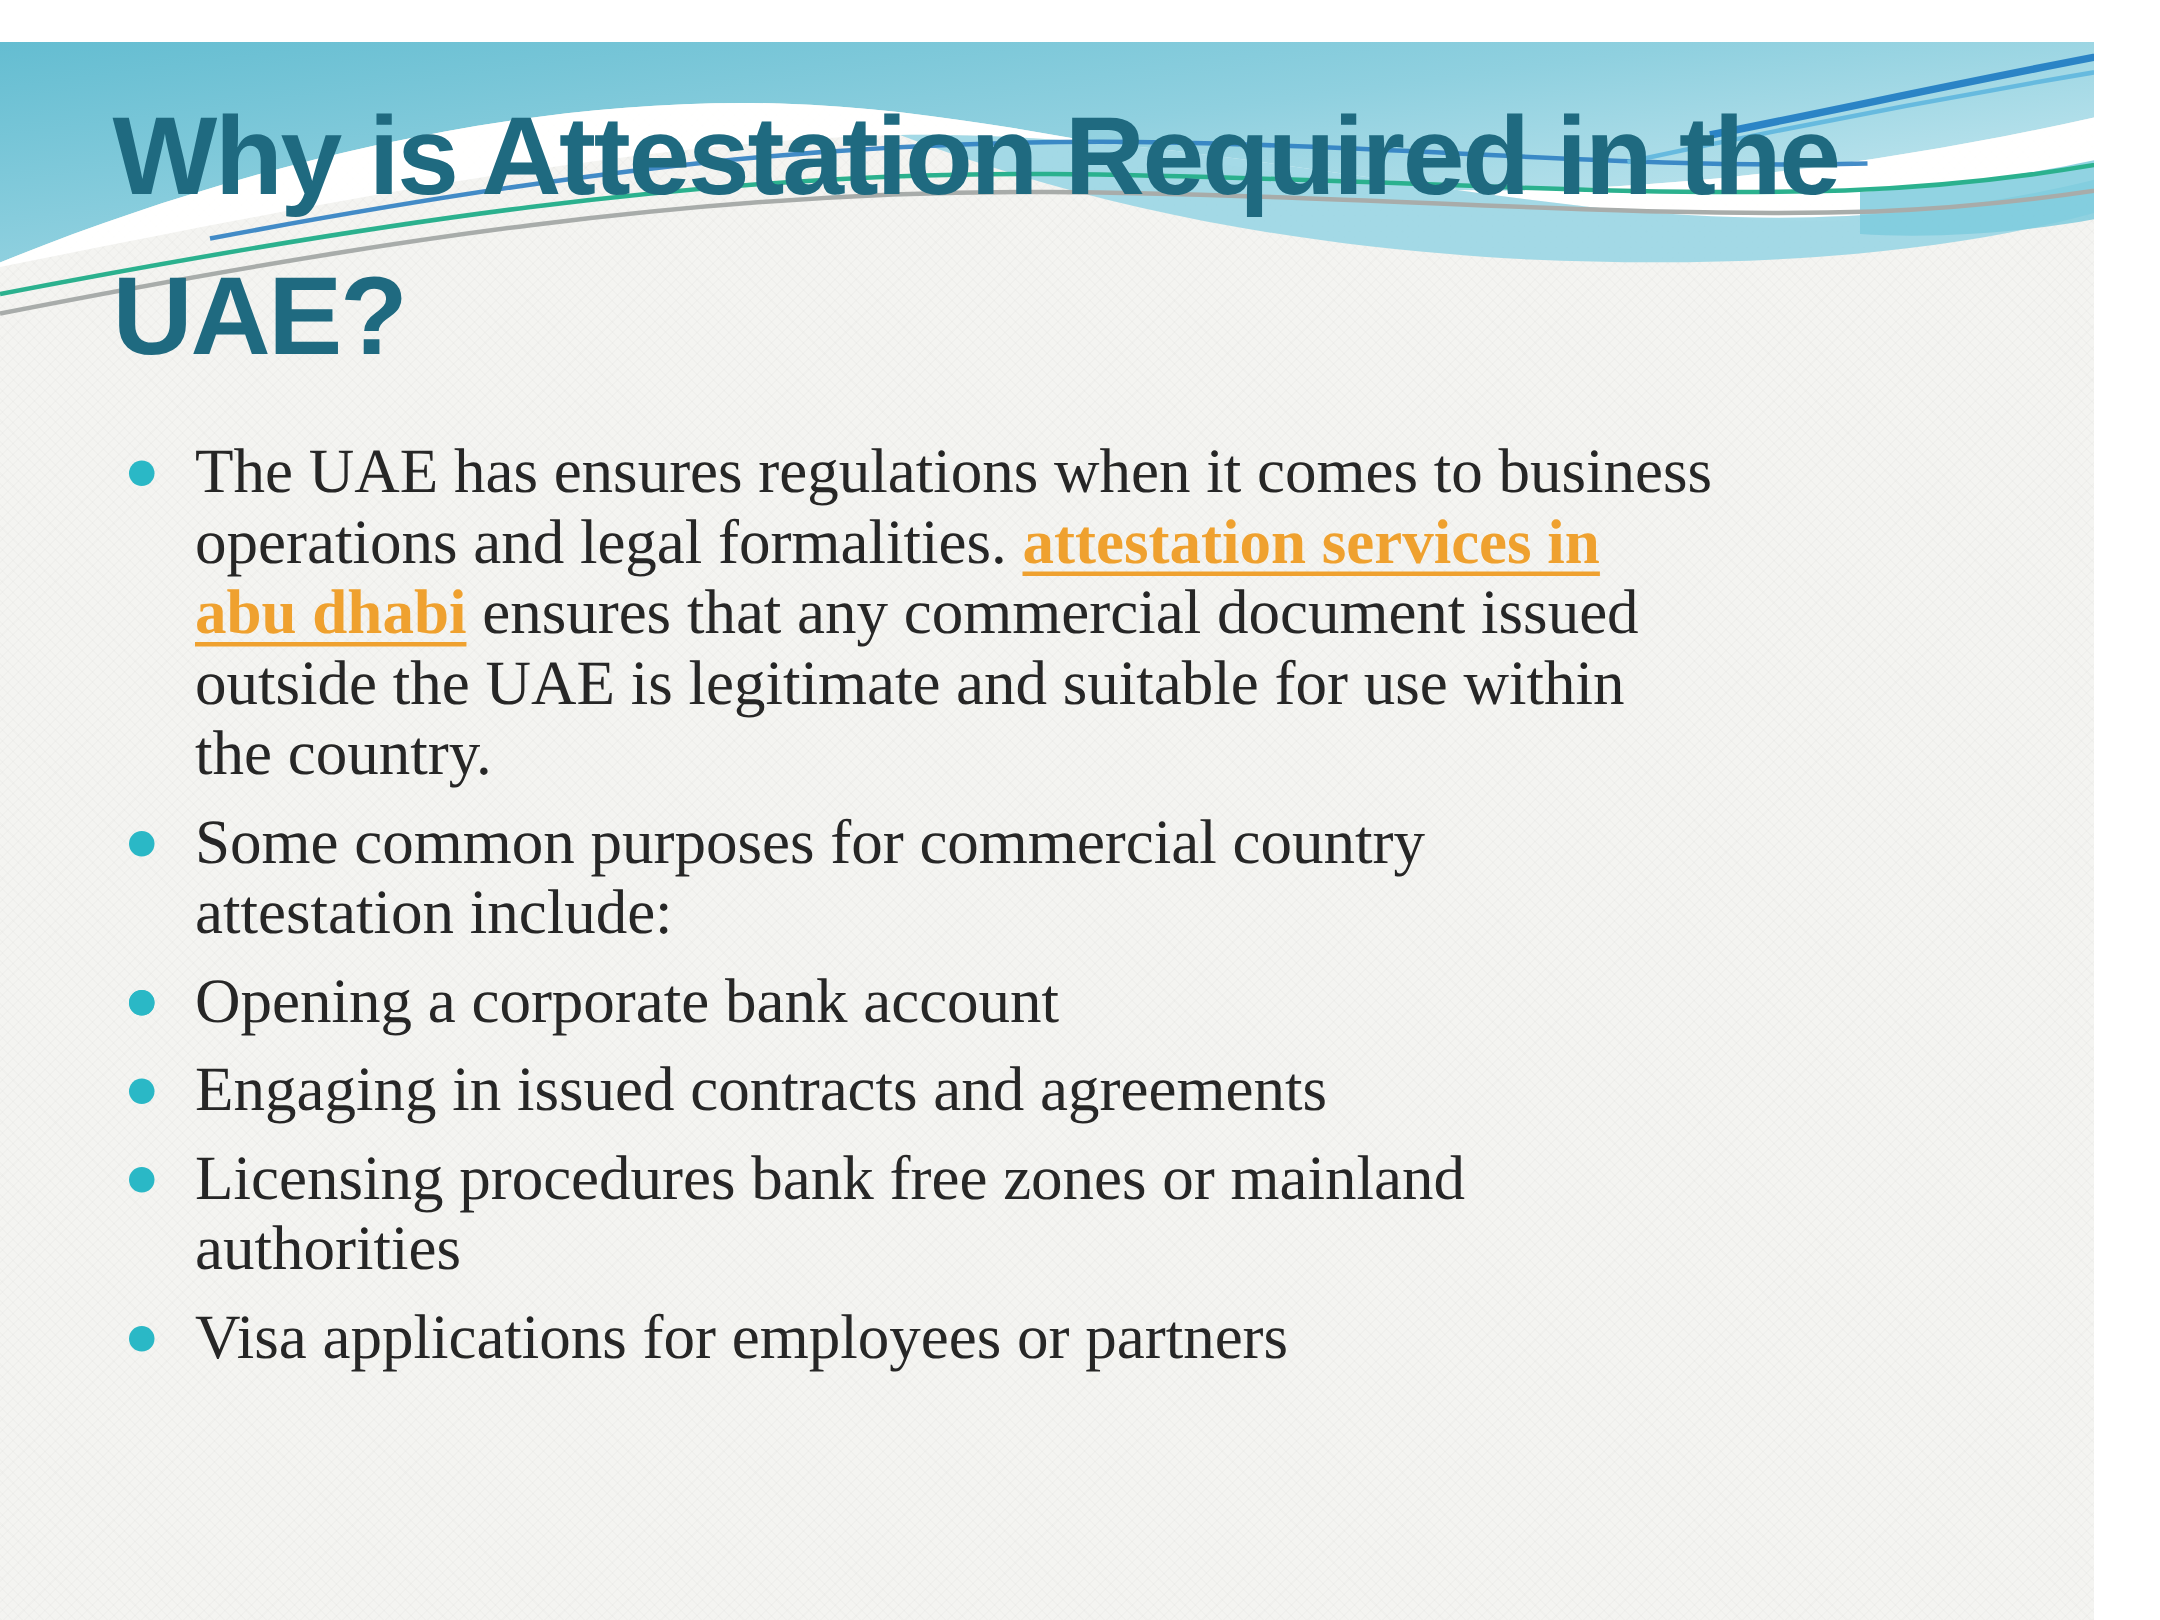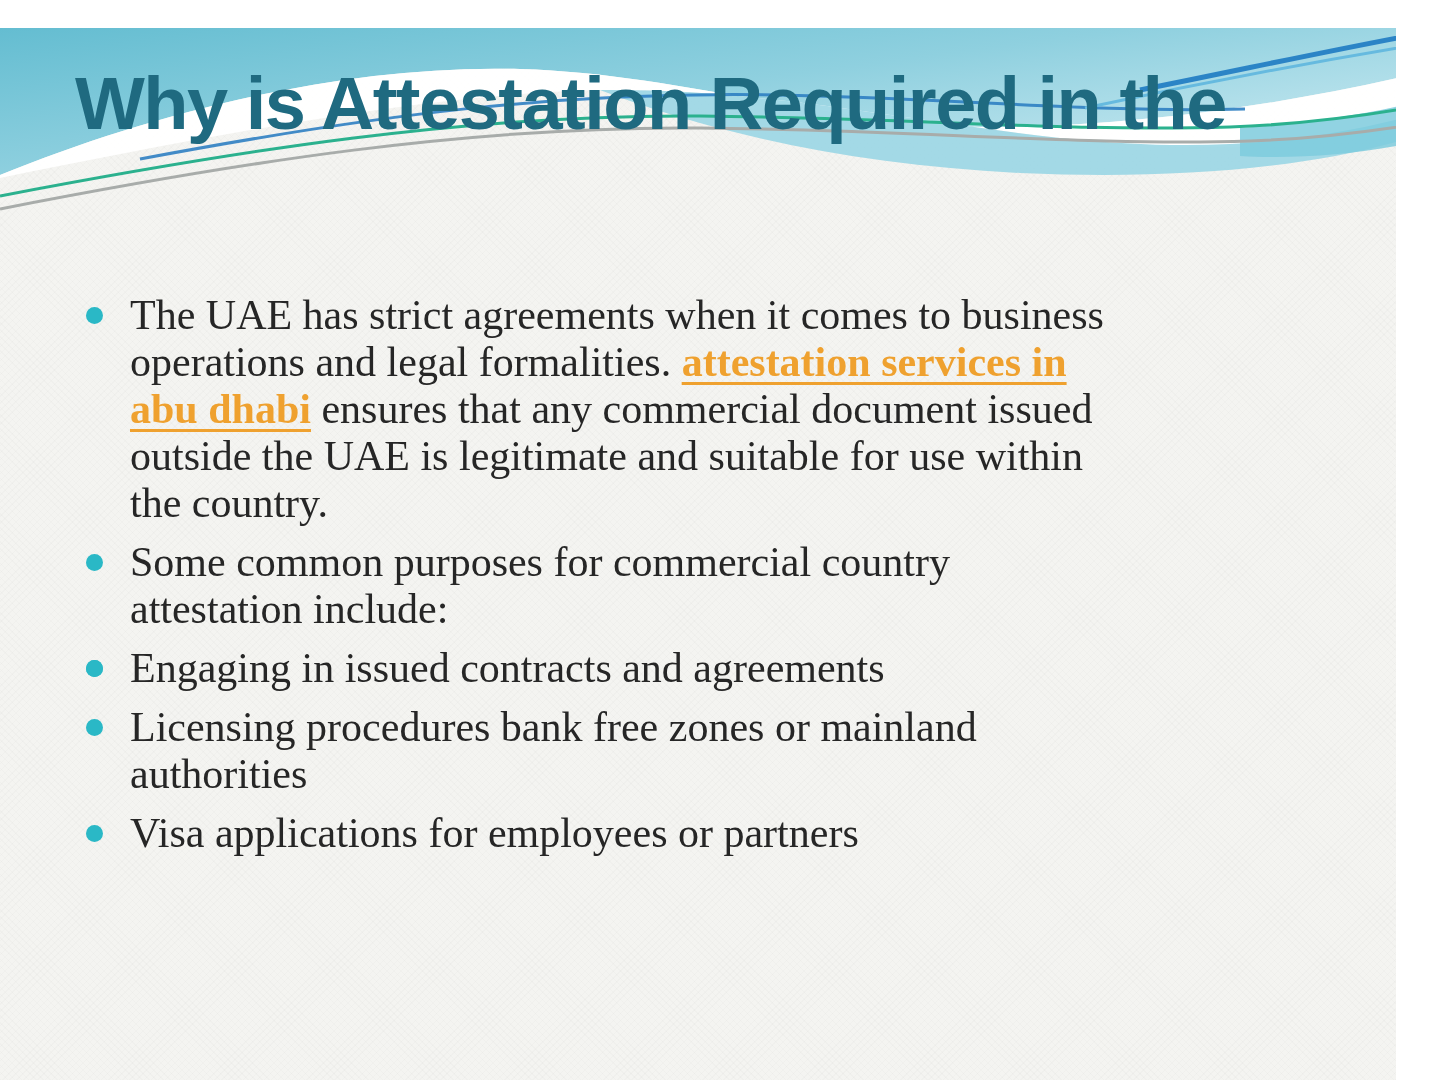--- a/index.html
+++ b/index.html
@@ -87,32 +87,34 @@
     <path fill="#7ECBDD" opacity="0.85" d="M1240,100 C1320,95 1390,82 1440,68 L1440,108 C1380,125 1300,132 1240,128 Z"></path>
     <path fill="none" stroke="#2BB18E" stroke-width="3" d="M0,168 C240,122 470,86 700,88 C920,90 1060,104 1230,99 C1310,96 1380,86 1440,74"></path>
     <path fill="none" stroke="#A8ACAA" stroke-width="3" d="M0,181 C240,134 470,98 700,100 C920,102 1080,118 1250,113 C1330,110 1395,100 1440,92"></path>
     <path fill="none" stroke="#2F80C2" stroke-width="3" opacity="0.9" d="M140,131 C380,86 560,63 780,67 C950,70 1090,85 1245,81"></path>
     <path fill="none" stroke="#2B84C6" stroke-width="5" d="M1140,62 C1250,40 1350,18 1440,2"></path>
     <path fill="none" stroke="#66BADF" stroke-width="3" d="M1085,80 C1210,53 1335,30 1440,13"></path>
   </svg>
 
   <div class="title">
     <div>Why is Attestation Required in the</div>
+    <div>UAE?</div>
   </div>
 
   <div class="content">
     <ul class="bullet-list">
-      <li><span class="marker"></span><span>The UAE has strict agreements when it comes to business
+      <li><span class="marker"></span><span>The UAE has ensures regulations when it comes to business
 operations and legal formalities. </span><a class="doc-link">attestation services in
 abu dhabi</a><span> ensures that any commercial document issued
 outside the UAE is legitimate and suitable for use within
 the country.</span></li>
       <li><span class="marker"></span><span>Some common purposes for commercial country
 attestation include:</span></li>
       <li><span class="marker"></span></li>
+      <li><span class="marker"></span><span>Opening a corporate bank account</span></li>
       <li><span class="marker"></span><span>Engaging in issued contracts and agreements</span></li>
       <li><span class="marker"></span><span>Licensing procedures bank free zones or mainland
 authorities</span></li>
       <li><span class="marker"></span><span>Visa applications for employees or partners</span></li>
     </ul>
   </div>
 
 </div>
 
 </body></html>

